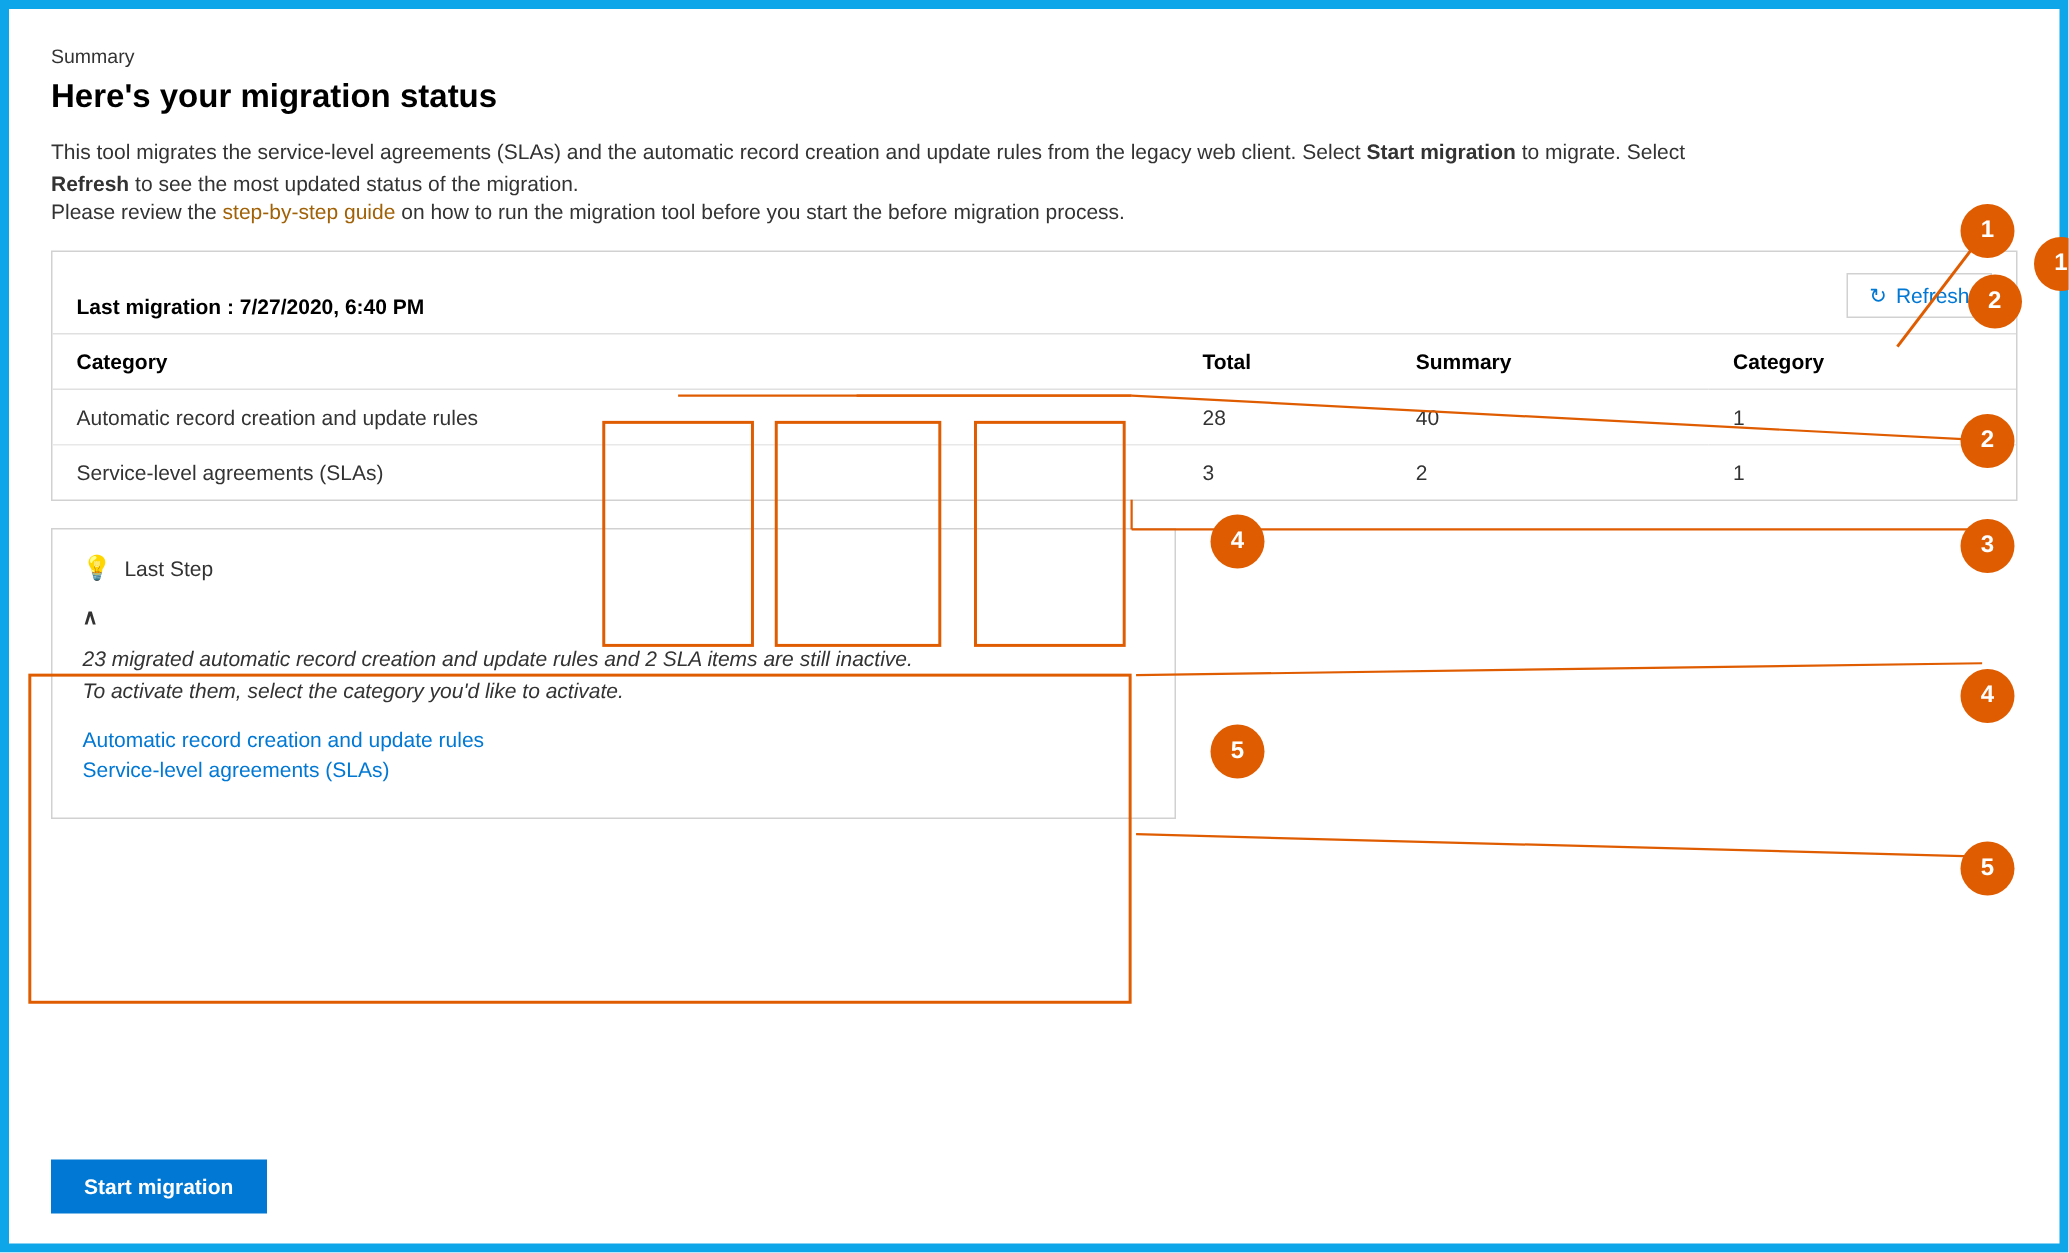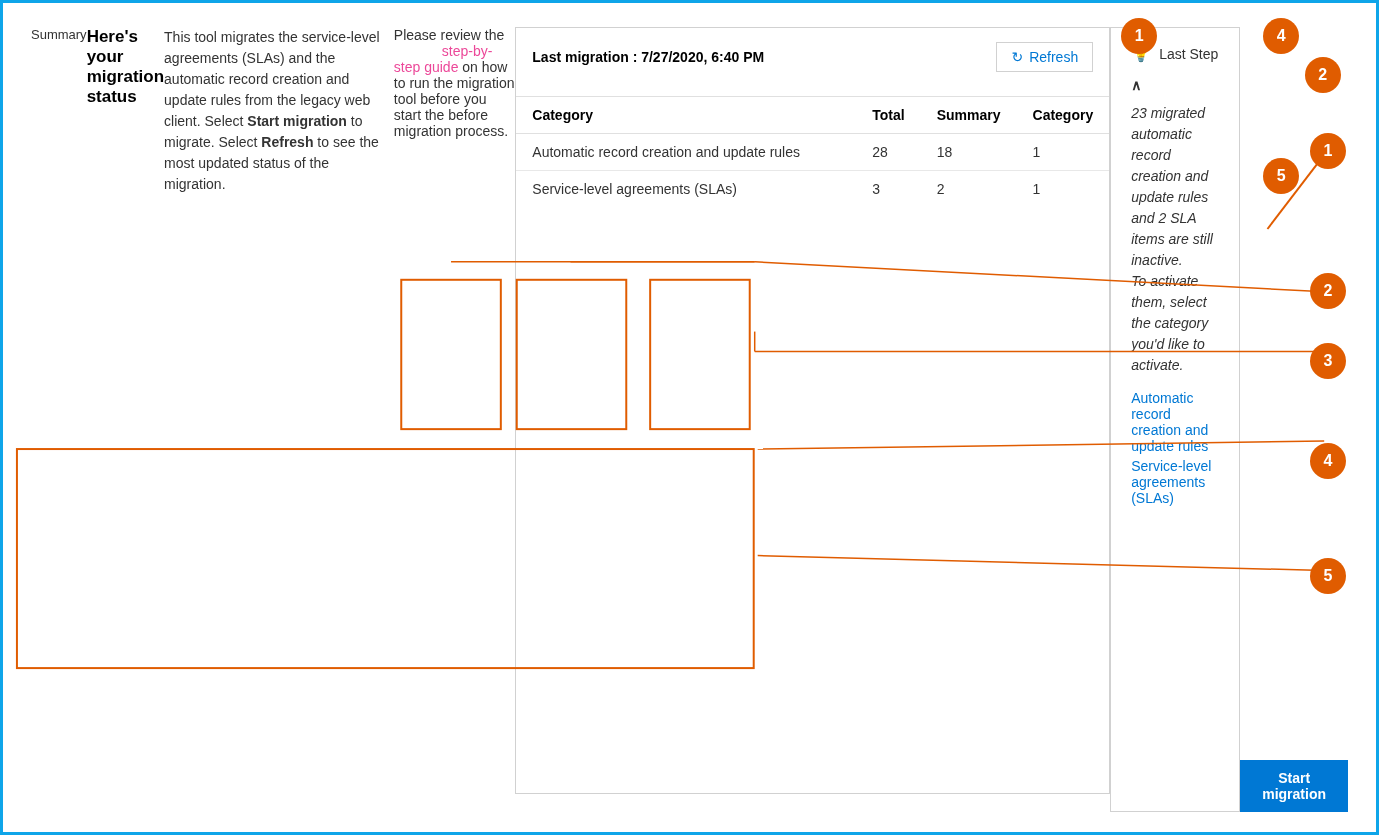--- a/index.html
+++ b/index.html
@@ -9,69 +9,68 @@
       color: #333;
       background: #f3f2f1;
       width: 1379px;
       height: 835px;
       overflow: hidden;
     }
     .page-container {
       width: 1379px;
       height: 835px;
       background: #fff;
-      border: 3px solid #0ea5e9;
-      display: flex;
-      flex-direction: row;
+      border: 6px solid #0ea5e9;
+      display: flex;
+      flex-direction: column;
       padding: 24px 28px 20px 28px;
       position: relative;
     }
     .summary-label {
       font-size: 13px;
       color: #333;
       margin-bottom: 6px;
     }
     .page-title {
-      font-size: 17px;
+      font-size: 22px;
       font-weight: 600;
       color: #000;
       margin-bottom: 14px;
     }
     .description-text {
       font-size: 14px;
       color: #333;
       line-height: 1.5;
-      margin-bottom: 18px;
+      margin-bottom: 0;
       max-width: 1100px;
     }
     .description-text strong {
       font-weight: 700;
     }
     .guide-text {
       font-size: 14px;
       color: #333;
       margin-bottom: 18px;
     }
     .guide-text a {
-      color: #ec4899;
+      color: #a16207;
       text-decoration: none;
-      margin-left: 48px;
     }
 
     
     .migration-box {
       border: 1px solid #d1d1d1;
       margin-bottom: 18px;
       position: relative;
     }
     .migration-header-row {
       display: flex;
       justify-content: space-between;
-      align-items: center;
-      padding: 14px 16px 24px 16px;
+      align-items: flex-end;
+      padding: 14px 16px 10px 16px;
       border-bottom: 1px solid #e0e0e0;
     }
     .last-migration-text {
       font-weight: 700;
       font-size: 14px;
       color: #000;
     }
     .refresh-btn {
       display: flex;
       align-items: center;
@@ -238,21 +237,21 @@
             <div class="callout-circle" style="right: -420px; top: -40px; position:absolute;">2</div>
           </th>
           <th>Summary</th>
           <th>Category</th>
         </tr>
       </thead>
       <tbody>
         <tr>
           <td>Automatic record creation and update rules</td>
           <td>28</td>
-          <td>18</td>
+          <td>40</td>
           <td style="position:relative;">1
             
             
           </td>
         </tr>
         <tr>
           <td>Service-level agreements (SLAs)</td>
           <td>3</td>
           <td>2</td>
           <td>1</td>

